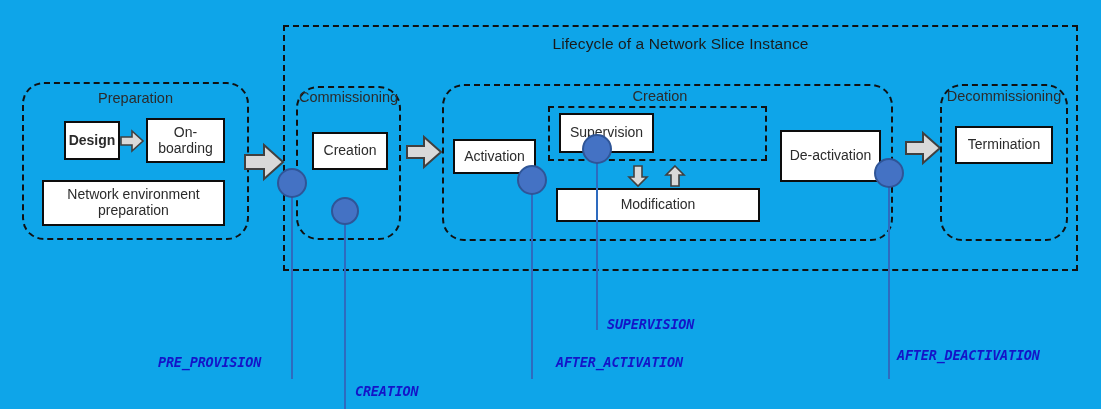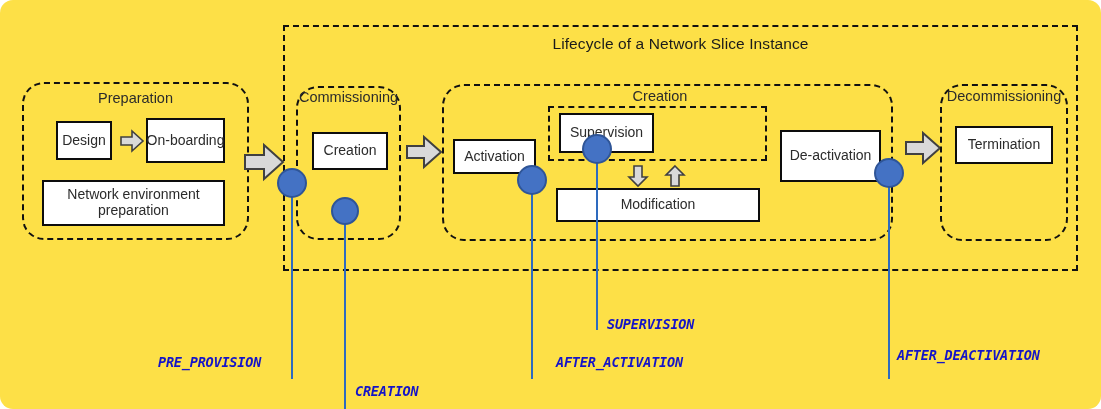--- a/index.html
+++ b/index.html
@@ -7,23 +7,22 @@
     padding: 0;
     background: #ffffff;
   }
   body {
     font-family: "Liberation Sans", sans-serif;
   }
   #canvas {
     position: relative;
     width: 1101px;
     height: 409px;
-    background: #fde047;
+    background: #0ea5e9;
     overflow: hidden;
-    border-radius: 13px;
   }
   .abs { position: absolute; box-sizing: border-box; }
 
   
   .outer-dashed {
     border: 2.5px dashed #111111;
     border-radius: 0;
   }
   .group-dashed {
     border: 2.5px dashed #111111;
@@ -91,29 +90,29 @@
 <div id="canvas">
 
   <div class="abs outer-dashed" style="left:283px; top:25px; width:795px; height:246px;"></div>
 
   <div class="abs main-title" style="left:283px; top:35px; width:795px;">Lifecycle of a Network Slice Instance</div>
 
   <div class="abs group-dashed" style="left:22px; top:82px; width:227px; height:158px;"></div>
 
   <div class="abs grp-title" style="left:22px; top:90px; width:227px;">Preparation</div>
 
-  <div class="abs solid-box" style="left:56px; top:121px; width:56px; height:39px;">Design</div>
+  <div class="abs solid-box" style="left:64px; top:121px; width:56px; height:39px;font-weight:bold;">Design</div>
 
   <div class="abs arrow-holder" style="left:119px; top:128px; width:26px; height:26px;">
     <svg width="26" height="26" viewBox="0 0 26 26">
       <polygon points="2,9 13,9 13,3 24,13 13,23 13,17 2,17" fill="#D9D9D9" stroke="#404040" stroke-width="1.6" stroke-linejoin="miter"></polygon>
     </svg>
   </div>
 
-  <div class="abs solid-box" style="left:146px; top:118px; width:79px; height:45px; flex-direction:row;">
+  <div class="abs solid-box" style="left:146px; top:118px; width:79px; height:45px; flex-direction:column;">
     <span>On-</span>
     <span>boarding</span>
   </div>
 
   <div class="abs solid-box" style="left:42px; top:180px; width:183px; height:46px; flex-direction:column;">
     <span>Network environment</span>
     <span>preparation</span>
   </div>
 
   <div class="abs arrow-holder" style="left:242px; top:140px; width:44px; height:44px;">

